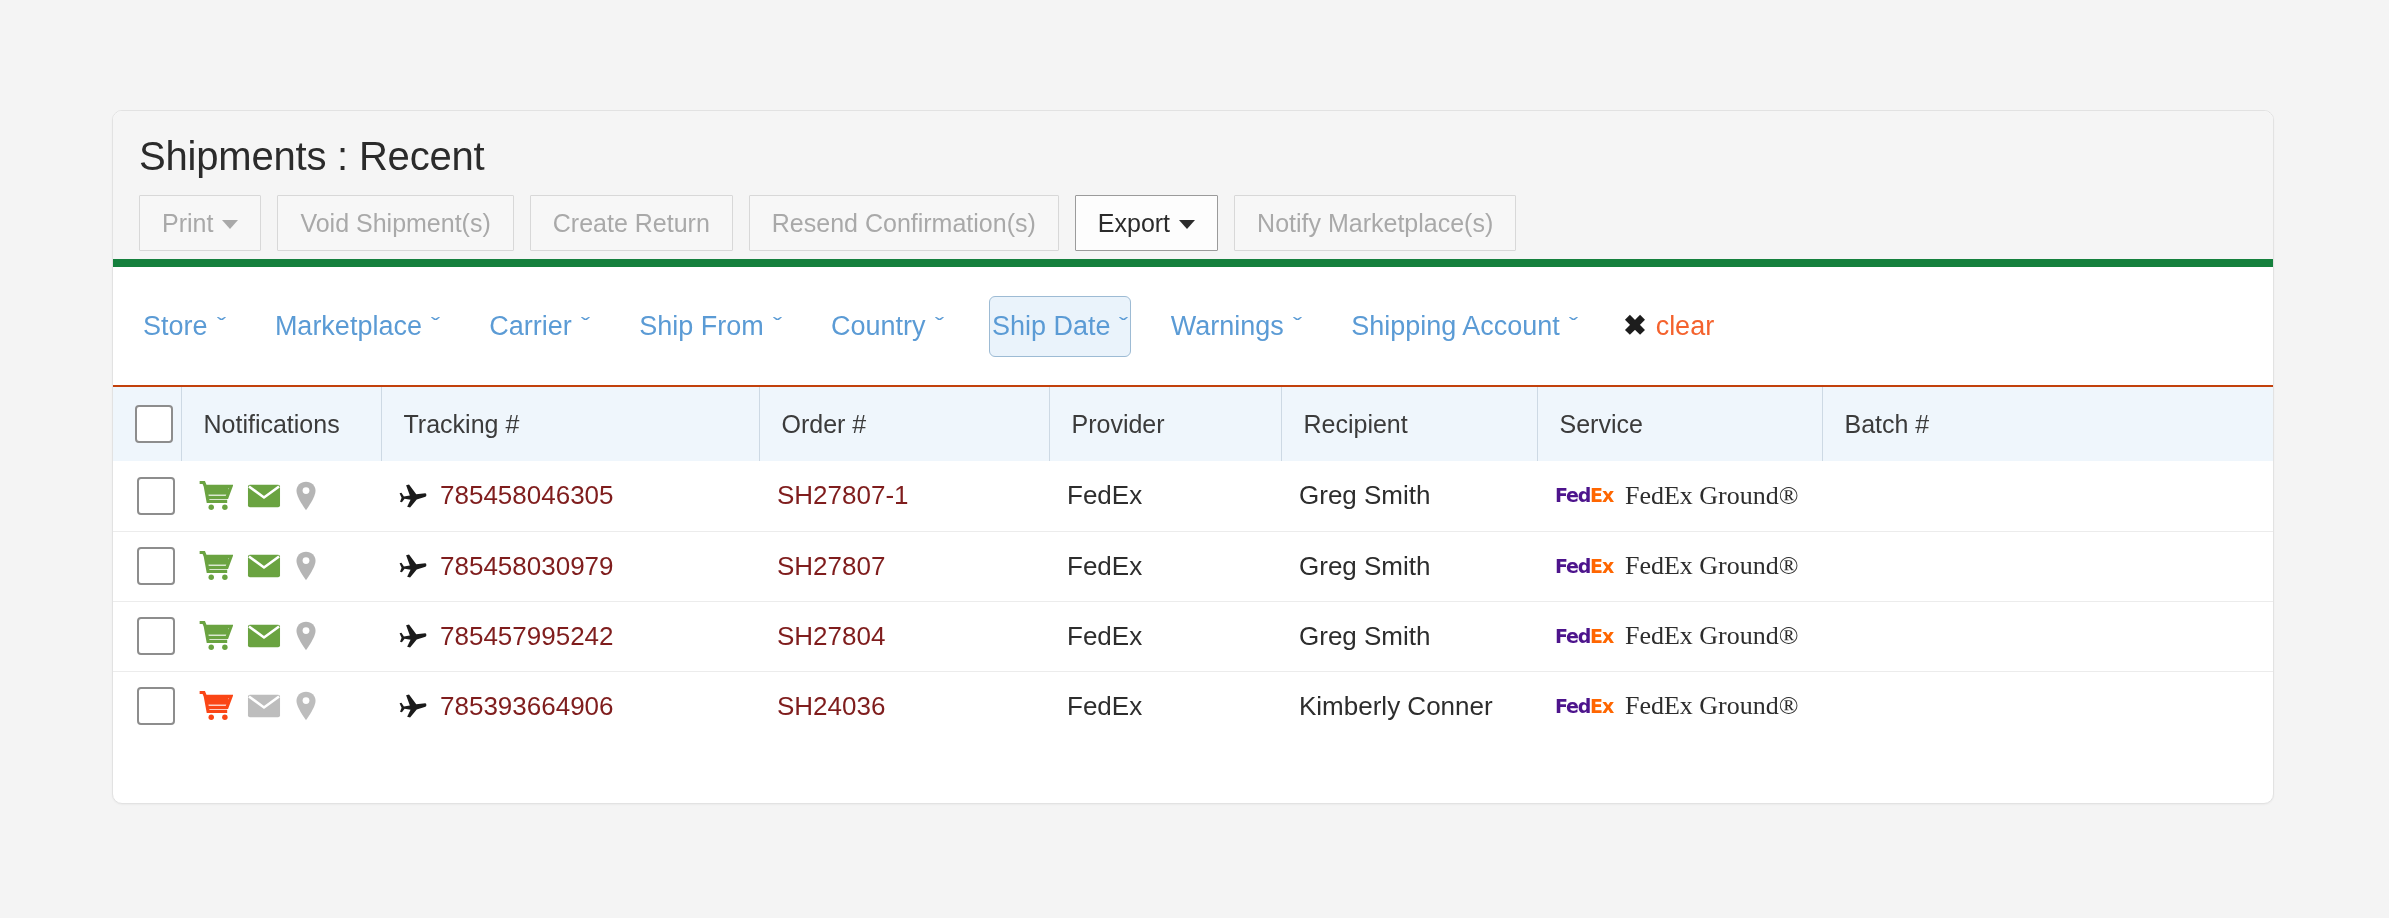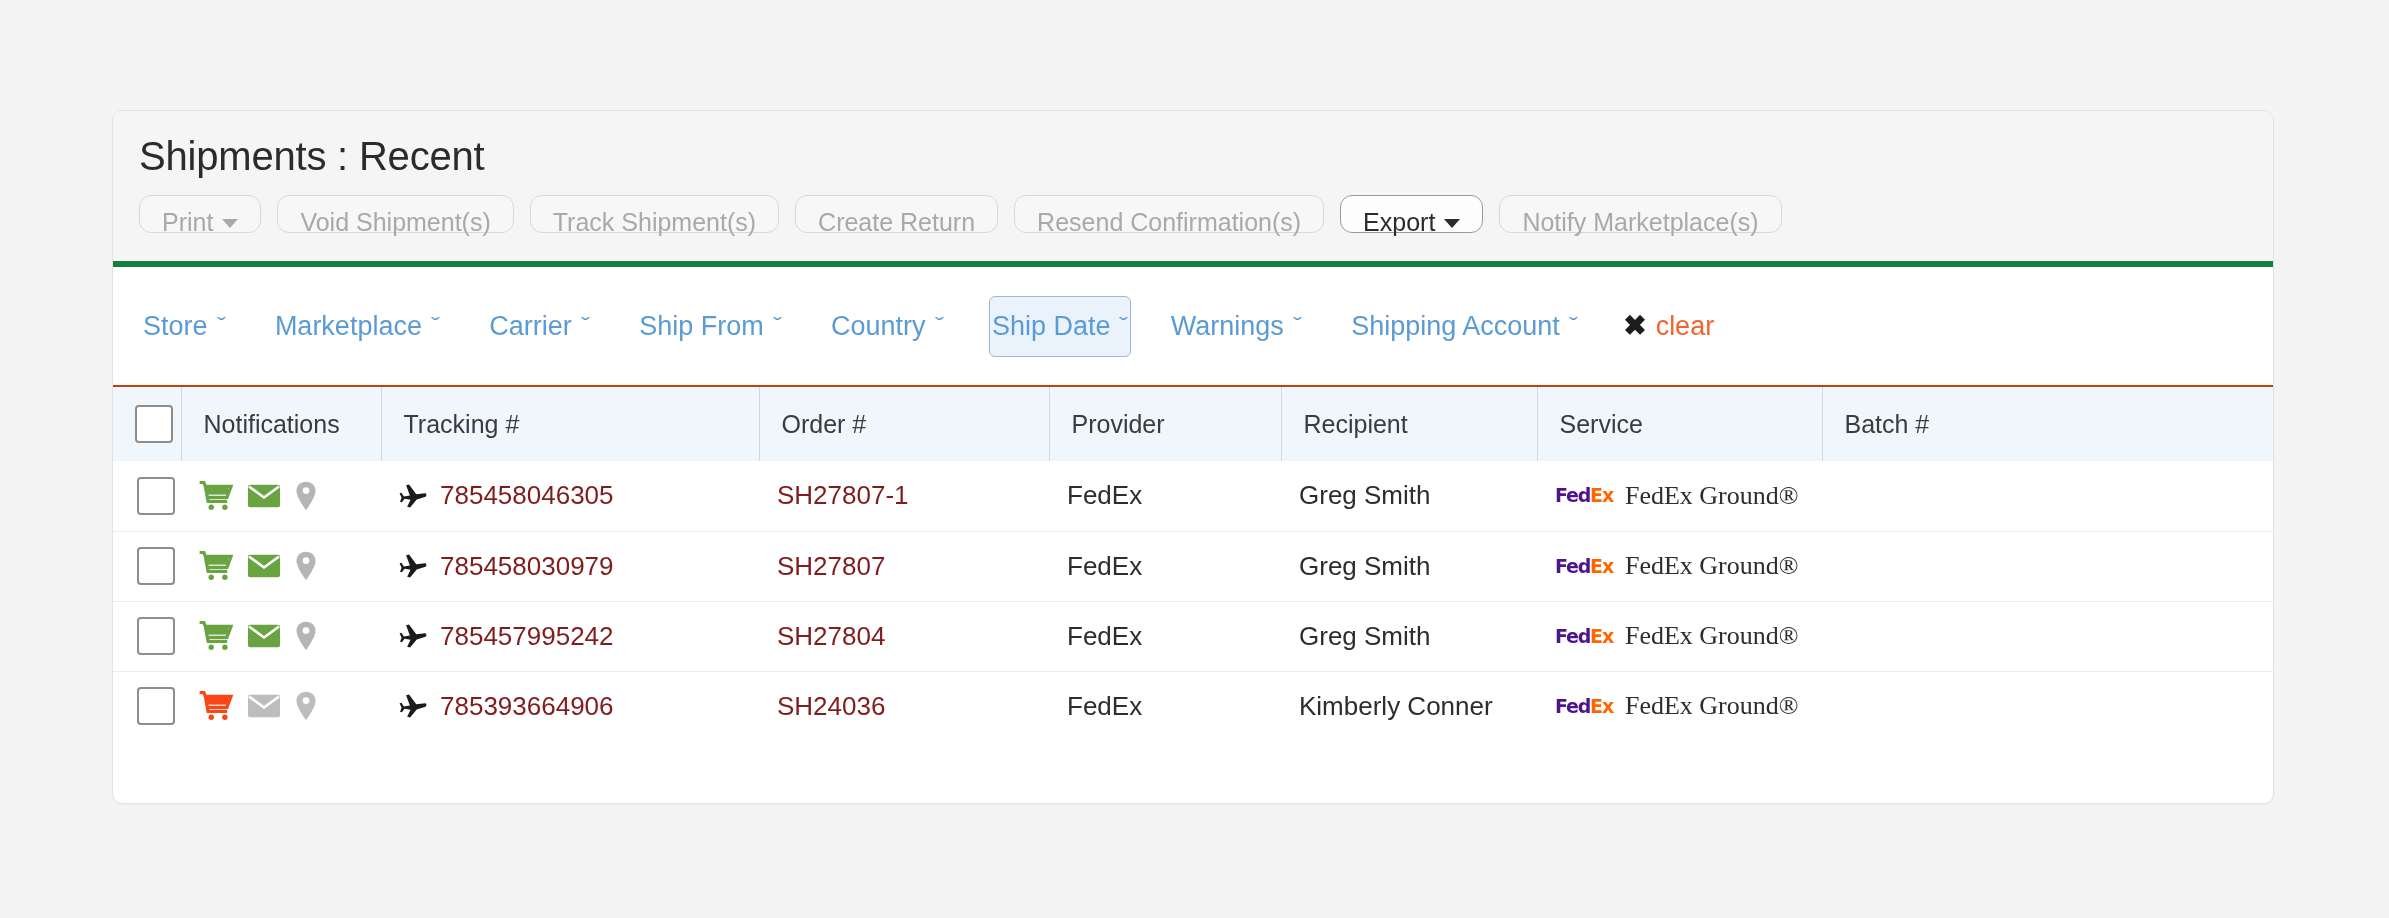--- a/index.html
+++ b/index.html
@@ -33,46 +33,46 @@
     border-radius: 10px;
     box-shadow: 0 1px 2px rgba(0,0,0,0.04);
     overflow: hidden;
     box-sizing: border-box;
   }
 
   
   .toolbar {
     background: #f5f5f5;
     padding: 22px 0 0 0;
-    border-bottom: 6px solid #15803d;
+    border-bottom: 8px solid #15803d;
     height: 156px;
     box-sizing: border-box;
   }
   .page-title {
     font-size: 40px;
     color: #2b2b2b;
     font-weight: 400;
     margin: 0 0 16px 26px;
     letter-spacing: -0.2px;
     line-height: 46px;
   }
   .btn-row {
     display: flex;
     align-items: center;
     gap: 16px;
     margin-left: 26px;
   }
   .btn {
     background: #f7f7f7;
     border: 1px solid #d8d8d8;
-    border-radius: 12px;
+    border-radius: 1px;
     color: #a9a9a9;
     font-size: 25px;
     padding: 0 22px;
-    height: 38px;
+    height: 56px;
     line-height: 52px;
     box-sizing: border-box;
     white-space: nowrap;
     font-family: "Liberation Sans", sans-serif;
   }
   .btn.enabled {
     color: #2b2b2b;
     border-color: #9b9b9b;
     background: #fdfdfd;
   }
@@ -218,21 +218,20 @@
 <body>
 
 <div class="page">
   <div class="card">
 
     <div class="toolbar">
       <div class="page-title">Shipments : Recent</div>
       <div class="btn-row">
           <button class="btn"><span>Print</span><span class="caret"></span></button>
           <button class="btn"><span>Void Shipment(s)</span></button>
-          <button class="btn"><span>Track Shipment(s)</span></button>
           <button class="btn"><span>Create Return</span></button>
           <button class="btn"><span>Resend Confirmation(s)</span></button>
           <button class="btn enabled"><span>Export</span><span class="caret"></span></button>
           <button class="btn"><span>Notify Marketplace(s)</span></button>
         </div>
     </div>
 
     <div class="filterbar">
         <span class="filter">
           <span>Store</span>

